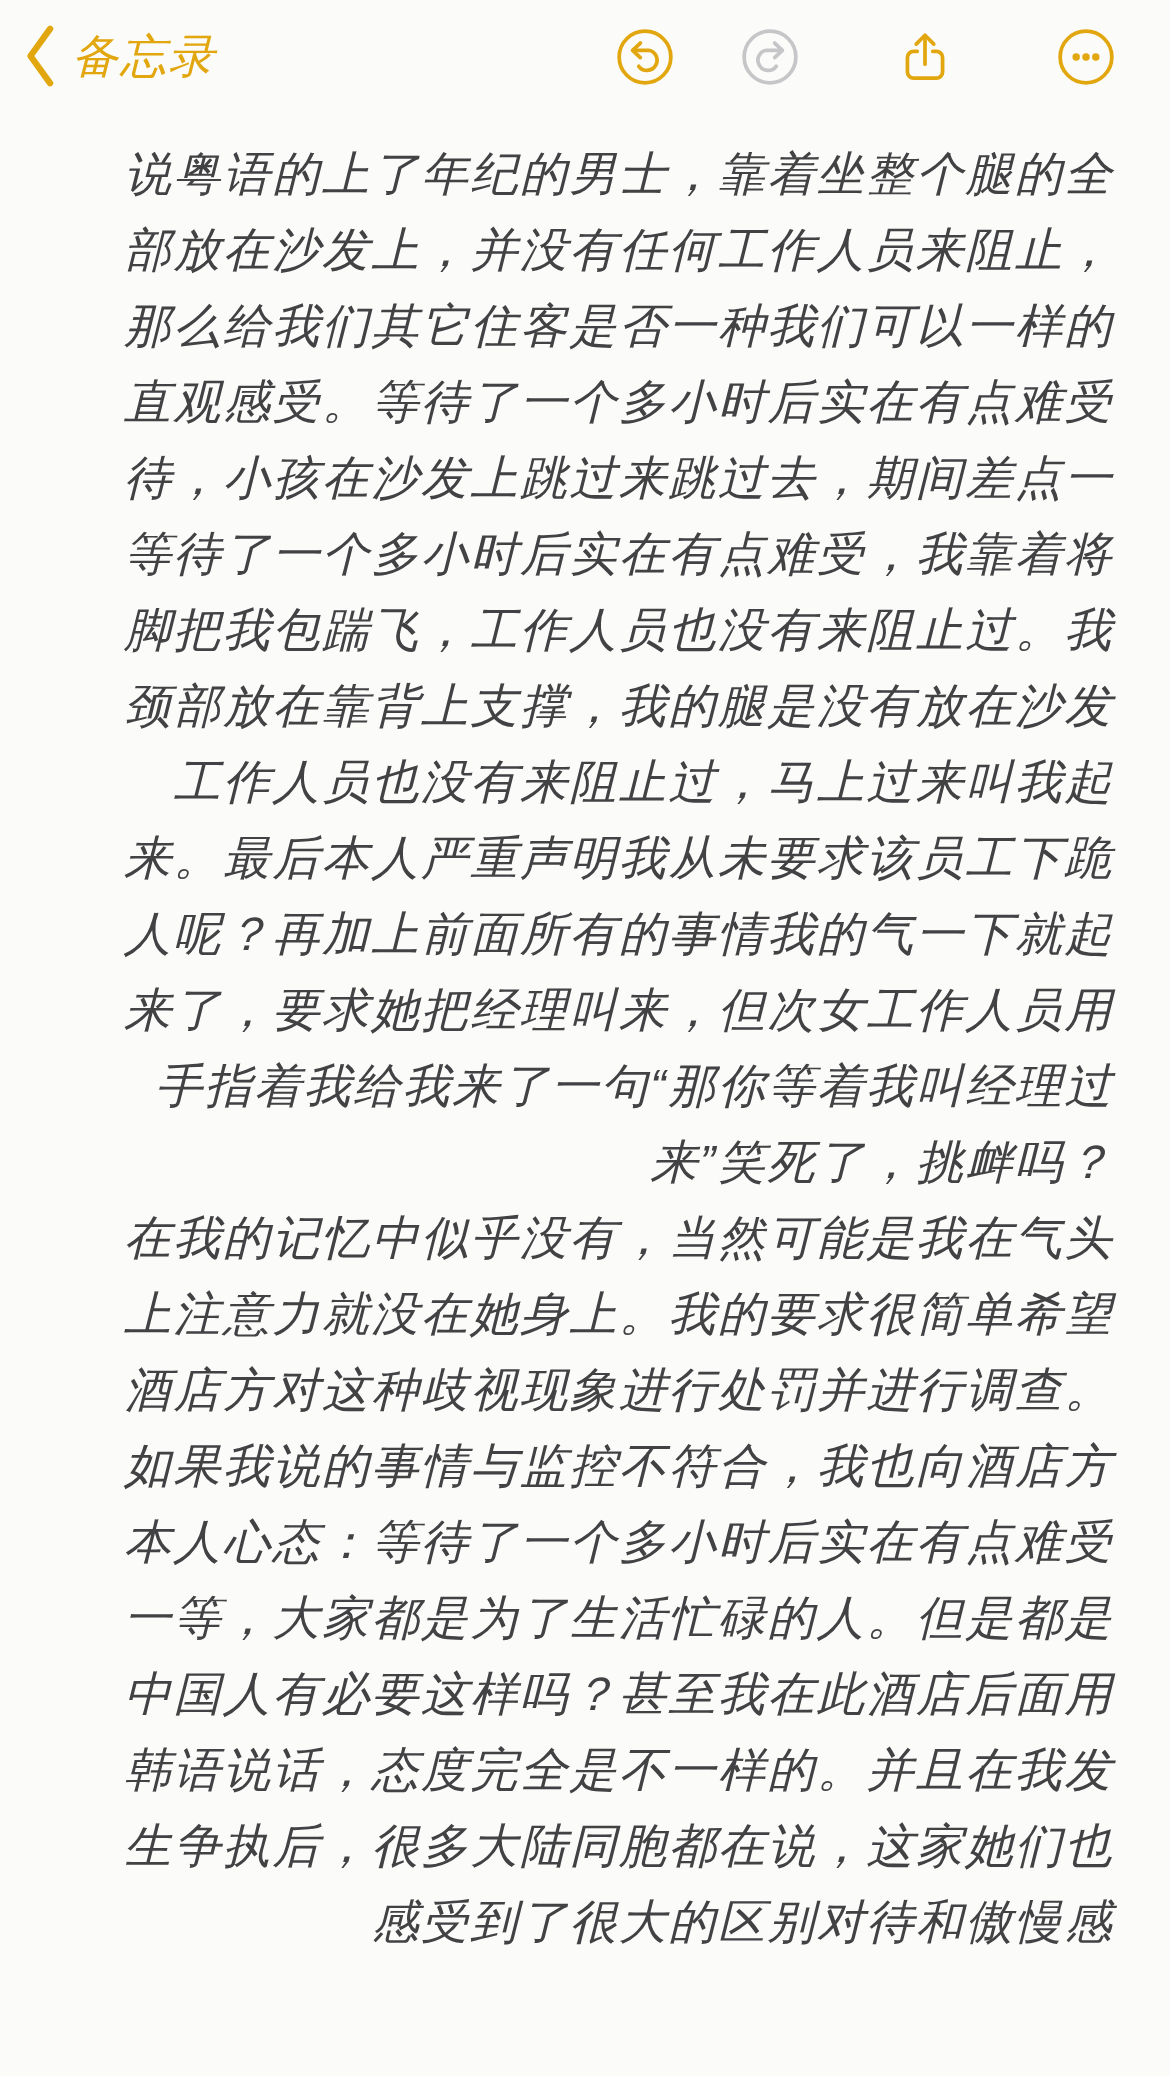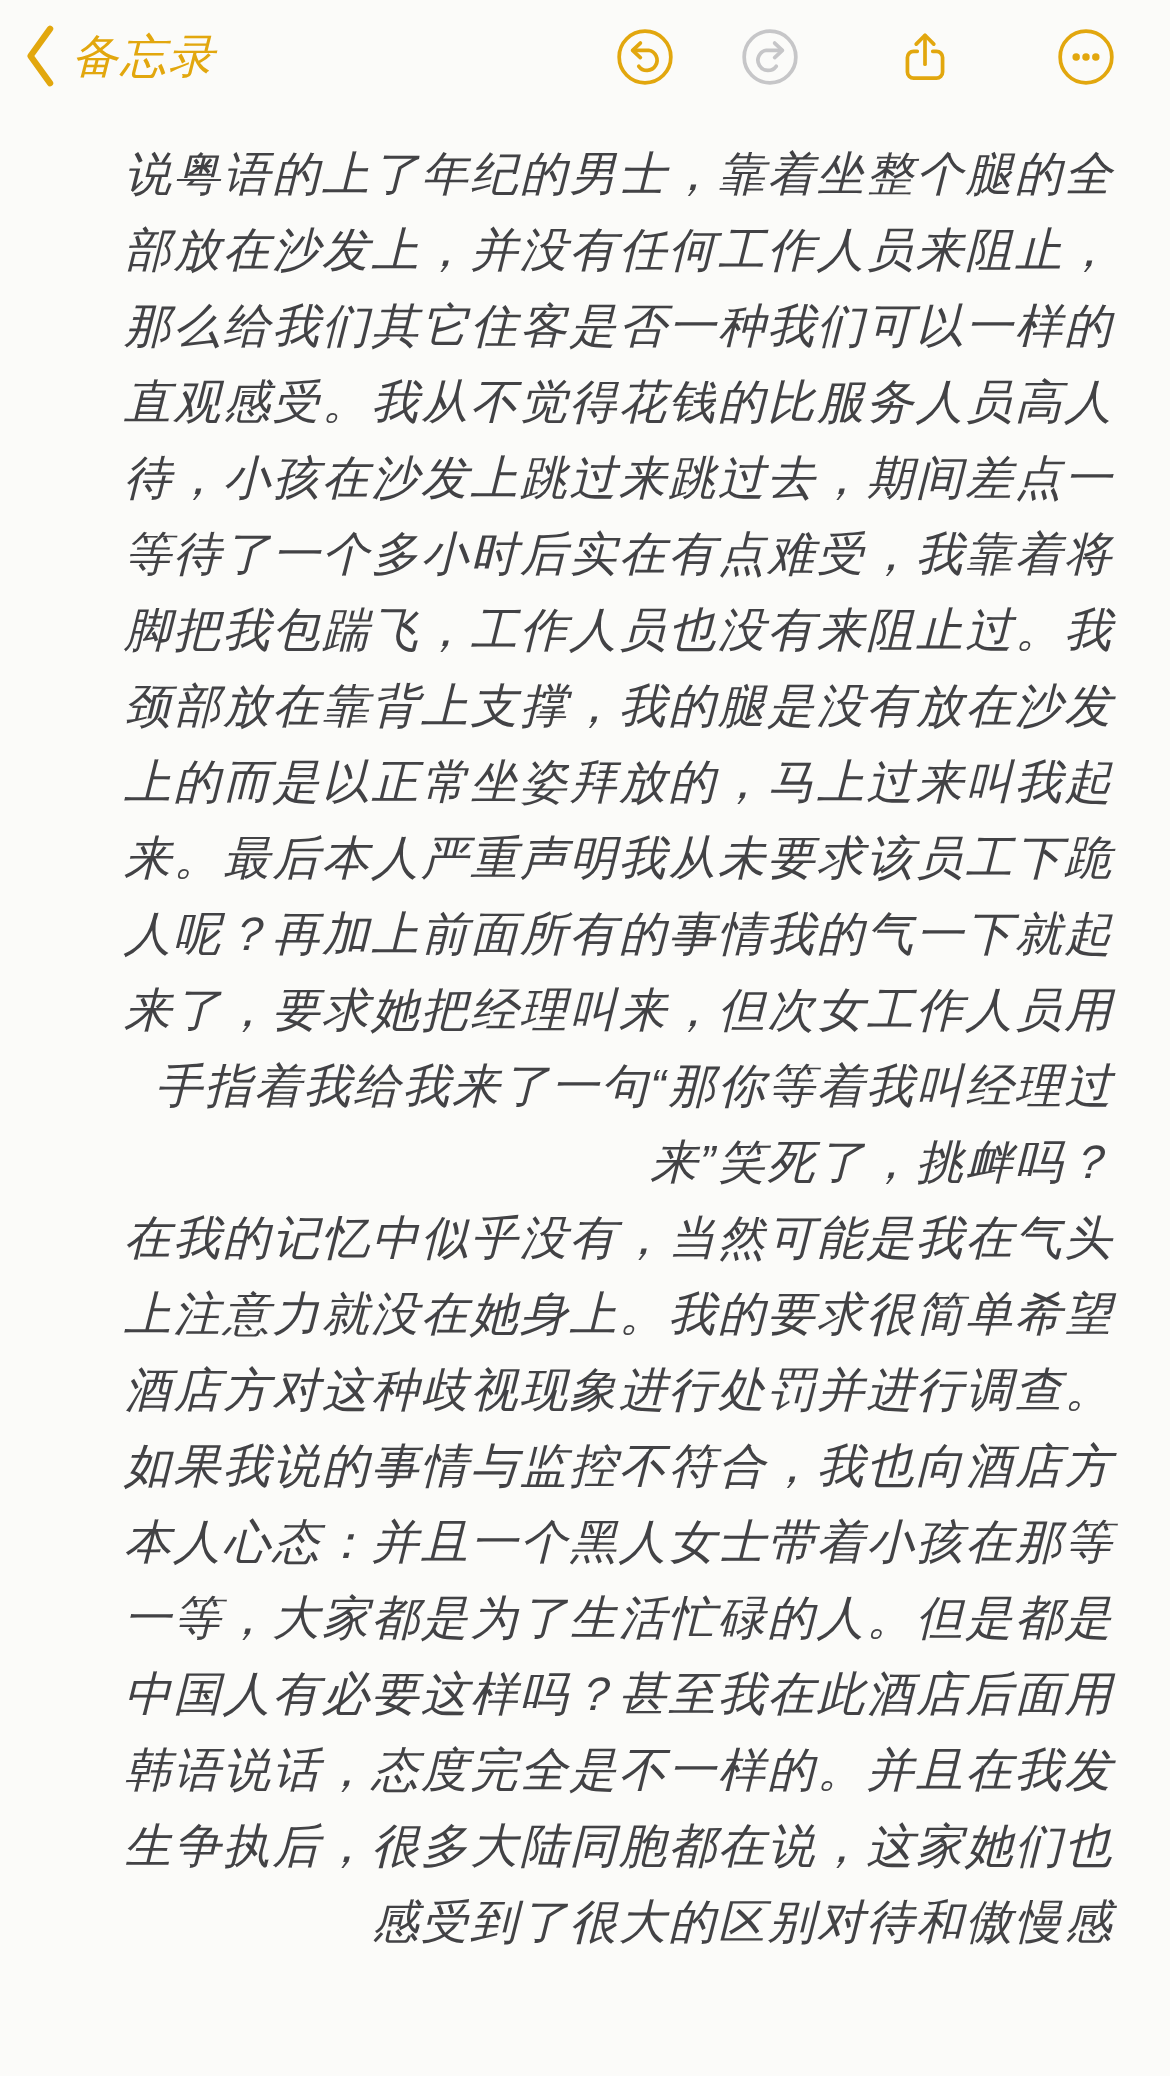--- a/index.html
+++ b/index.html
@@ -130,36 +130,36 @@
       </span>
     </div>
 
   </div>
 
   <div class="note-body">
 
   <div class="note-line">说粤语的上了年纪的男士，靠着坐整个腿的全</div>
       <div class="note-line">部放在沙发上，并没有任何工作人员来阻止，</div>
       <div class="note-line">那么给我们其它住客是否一种我们可以一样的</div>
-      <div class="note-line">直观感受。我从不觉得花钱的比服务人员高人</div>
+      <div class="note-line">直观感受。等待了一个多小时后实在有点难受</div>
       <div class="note-line">待，小孩在沙发上跳过来跳过去，期间差点一</div>
       <div class="note-line">等待了一个多小时后实在有点难受，我靠着将</div>
       <div class="note-line">脚把我包踹飞，工作人员也没有来阻止过。我</div>
       <div class="note-line">颈部放在靠背上支撑，我的腿是没有放在沙发</div>
-      <div class="note-line">上的而是以正常坐姿拜放的，马上过来叫我起</div>
+      <div class="note-line">工作人员也没有来阻止过，马上过来叫我起</div>
       <div class="note-line">来。最后本人严重声明我从未要求该员工下跪</div>
       <div class="note-line">人呢？再加上前面所有的事情我的气一下就起</div>
       <div class="note-line">来了，要求她把经理叫来，但次女工作人员用</div>
       <div class="note-line">手指着我给我来了一句“那你等着我叫经理过</div>
       <div class="note-line">来”笑死了，挑衅吗？</div>
       <div class="note-line">在我的记忆中似乎没有，当然可能是我在气头</div>
       <div class="note-line">上注意力就没在她身上。我的要求很简单希望</div>
       <div class="note-line">酒店方对这种歧视现象进行处罚并进行调查。</div>
       <div class="note-line">如果我说的事情与监控不符合，我也向酒店方</div>
-      <div class="note-line">本人心态：并且一个黑人女士带着小孩在那等</div>
+      <div class="note-line">本人心态：等待了一个多小时后实在有点难受</div>
       <div class="note-line">一等，大家都是为了生活忙碌的人。但是都是</div>
       <div class="note-line">中国人有必要这样吗？甚至我在此酒店后面用</div>
       <div class="note-line">韩语说话，态度完全是不一样的。并且在我发</div>
       <div class="note-line">生争执后，很多大陆同胞都在说，这家她们也</div>
       <div class="note-line">感受到了很大的区别对待和傲慢感</div>
     </div>
 
 </div>
 
 </body></html>

